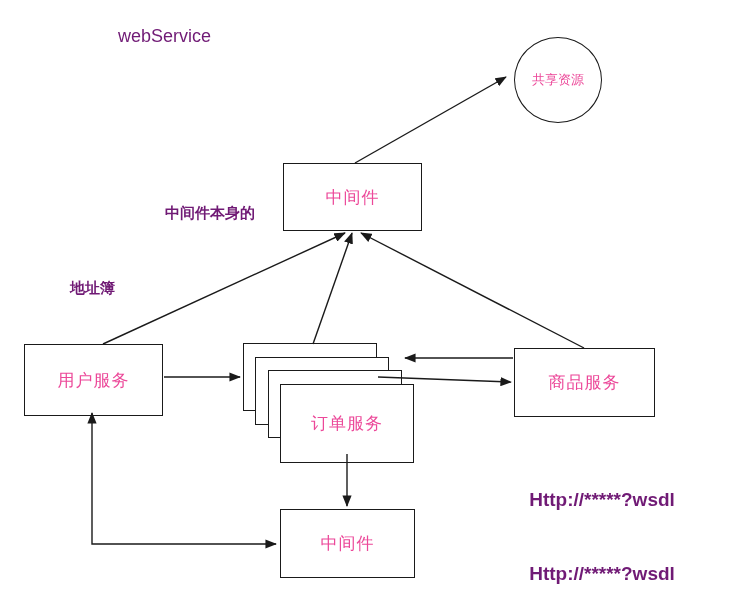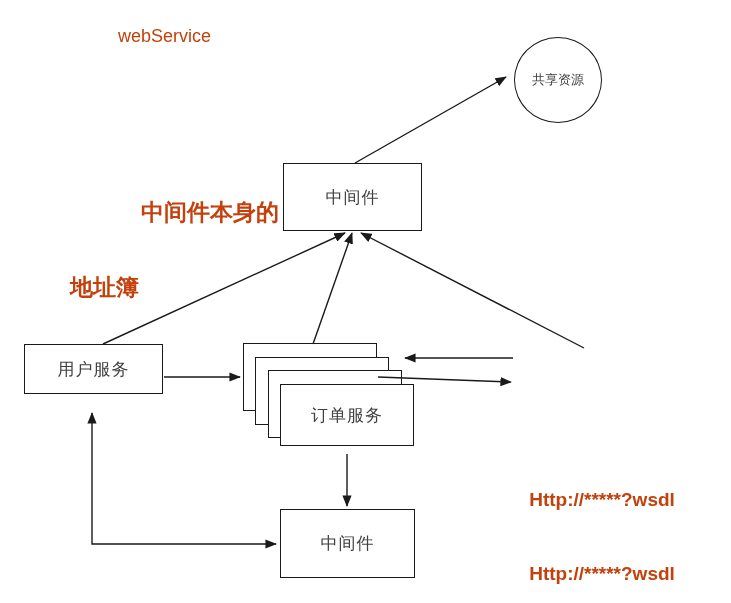--- a/index.html
+++ b/index.html
@@ -12,42 +12,42 @@
     overflow: hidden;
   }
   .node {
     position: absolute;
     box-sizing: border-box;
     border: 1.5px solid #1a1a1a;
     background: #ffffff;
     display: flex;
     align-items: center;
     justify-content: center;
-    color: #404040;
+    color: #ec4899;
     font-size: 17px;
     letter-spacing: 1px;
   }
   .node.circle {
     border-radius: 50%;
     font-size: 13px;
     letter-spacing: 0;
   }
   .stack-box {
     position: absolute;
     box-sizing: border-box;
     border: 1.5px solid #1a1a1a;
     background: #ffffff;
   }
   .annotation {
     position: absolute;
-    color: #c2410c;
+    color: #701a75;
     white-space: pre;
   }
   .ann-latin   { font-size: 18px; font-weight: 400; }
-  .ann-cjk     { font-size: 23px; font-weight: 600; line-height: 25px; text-align: center; }
+  .ann-cjk     { font-size: 15px; font-weight: 600; line-height: 25px; text-align: center; }
   .ann-wsdl    { font-size: 19px; font-weight: 600; line-height: 24.5px; text-align: center; }
   .edges-layer {
     position: absolute;
     left: 0; top: 0;
     width: 731px; height: 603px;
     pointer-events: none;
   }
   .edges-layer line, .edges-layer polyline {
     stroke: #1a1a1a;
     stroke-width: 1.4;
@@ -60,31 +60,34 @@
 <div class="stage">
 
   <div class="node circle" style="left:514px; top:37px; width:88px; height:86px;">
     <span>共享资源</span>
   </div>
 
   <div class="node" style="left:283px; top:163px; width:139px; height:68px;">
     <span>中间件</span>
   </div>
 
-  <div class="node" style="left:24px; top:344px; width:139px; height:50px;">
+  <div class="node" style="left:24px; top:344px; width:139px; height:72px;">
     <span>用户服务</span>
   </div>
 
   <div class="stack-box" style="left:243px; top:343px; width:134px; height:68px;"></div>
   <div class="stack-box" style="left:255px; top:357px; width:134px; height:68px;"></div>
   <div class="stack-box" style="left:268px; top:370px; width:134px; height:68px;"></div>
-  <div class="node" style="left:280px; top:384px; width:134px; height:62px;">
+  <div class="node" style="left:280px; top:384px; width:134px; height:79px;">
     <span>订单服务</span>
   </div>
 
+  <div class="node" style="left:514px; top:348px; width:141px; height:69px;">
+    <span>商品服务</span>
+  </div>
 
   <div class="node" style="left:280px; top:509px; width:135px; height:69px;">
     <span>中间件</span>
   </div>
 
   <div class="annotation ann-latin" style="left:118px; top:26px;">webService</div>
 
   <div class="annotation ann-cjk" style="left:140px; top:150px; width:140px;">
     <div>中间件本身的</div>
   </div>

